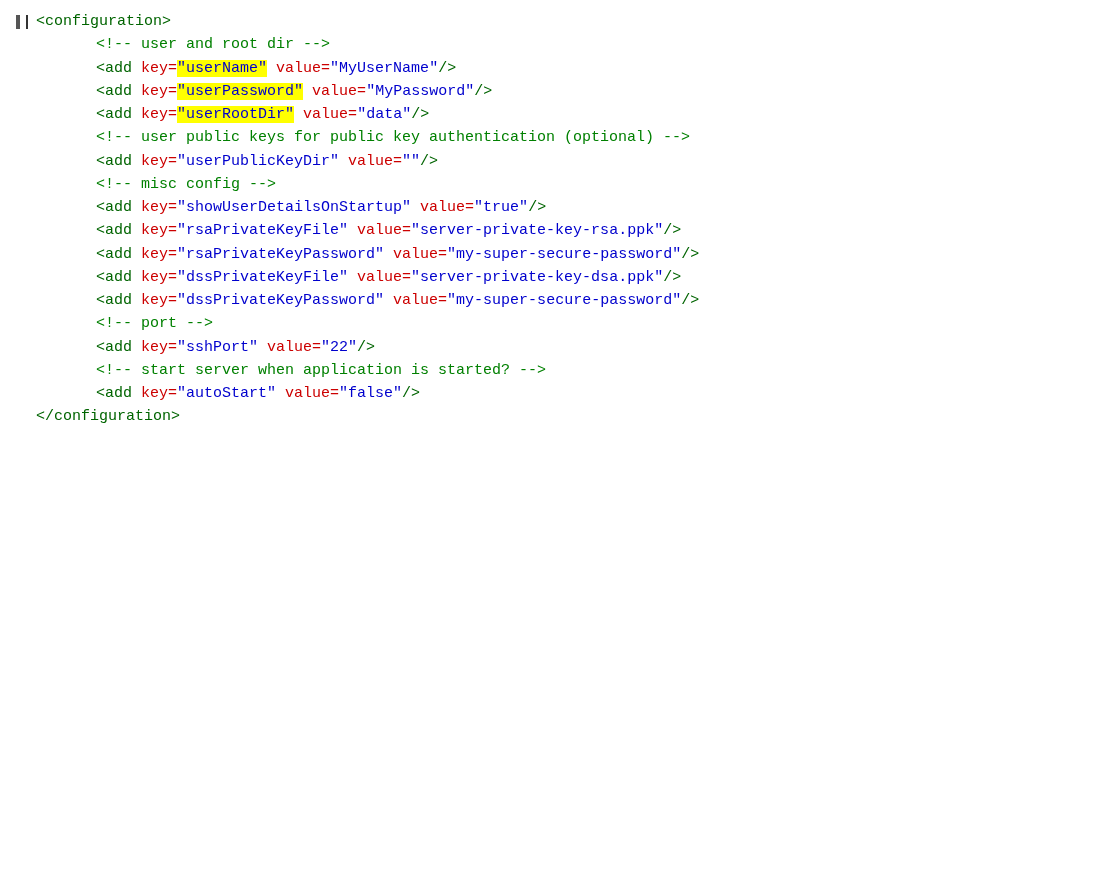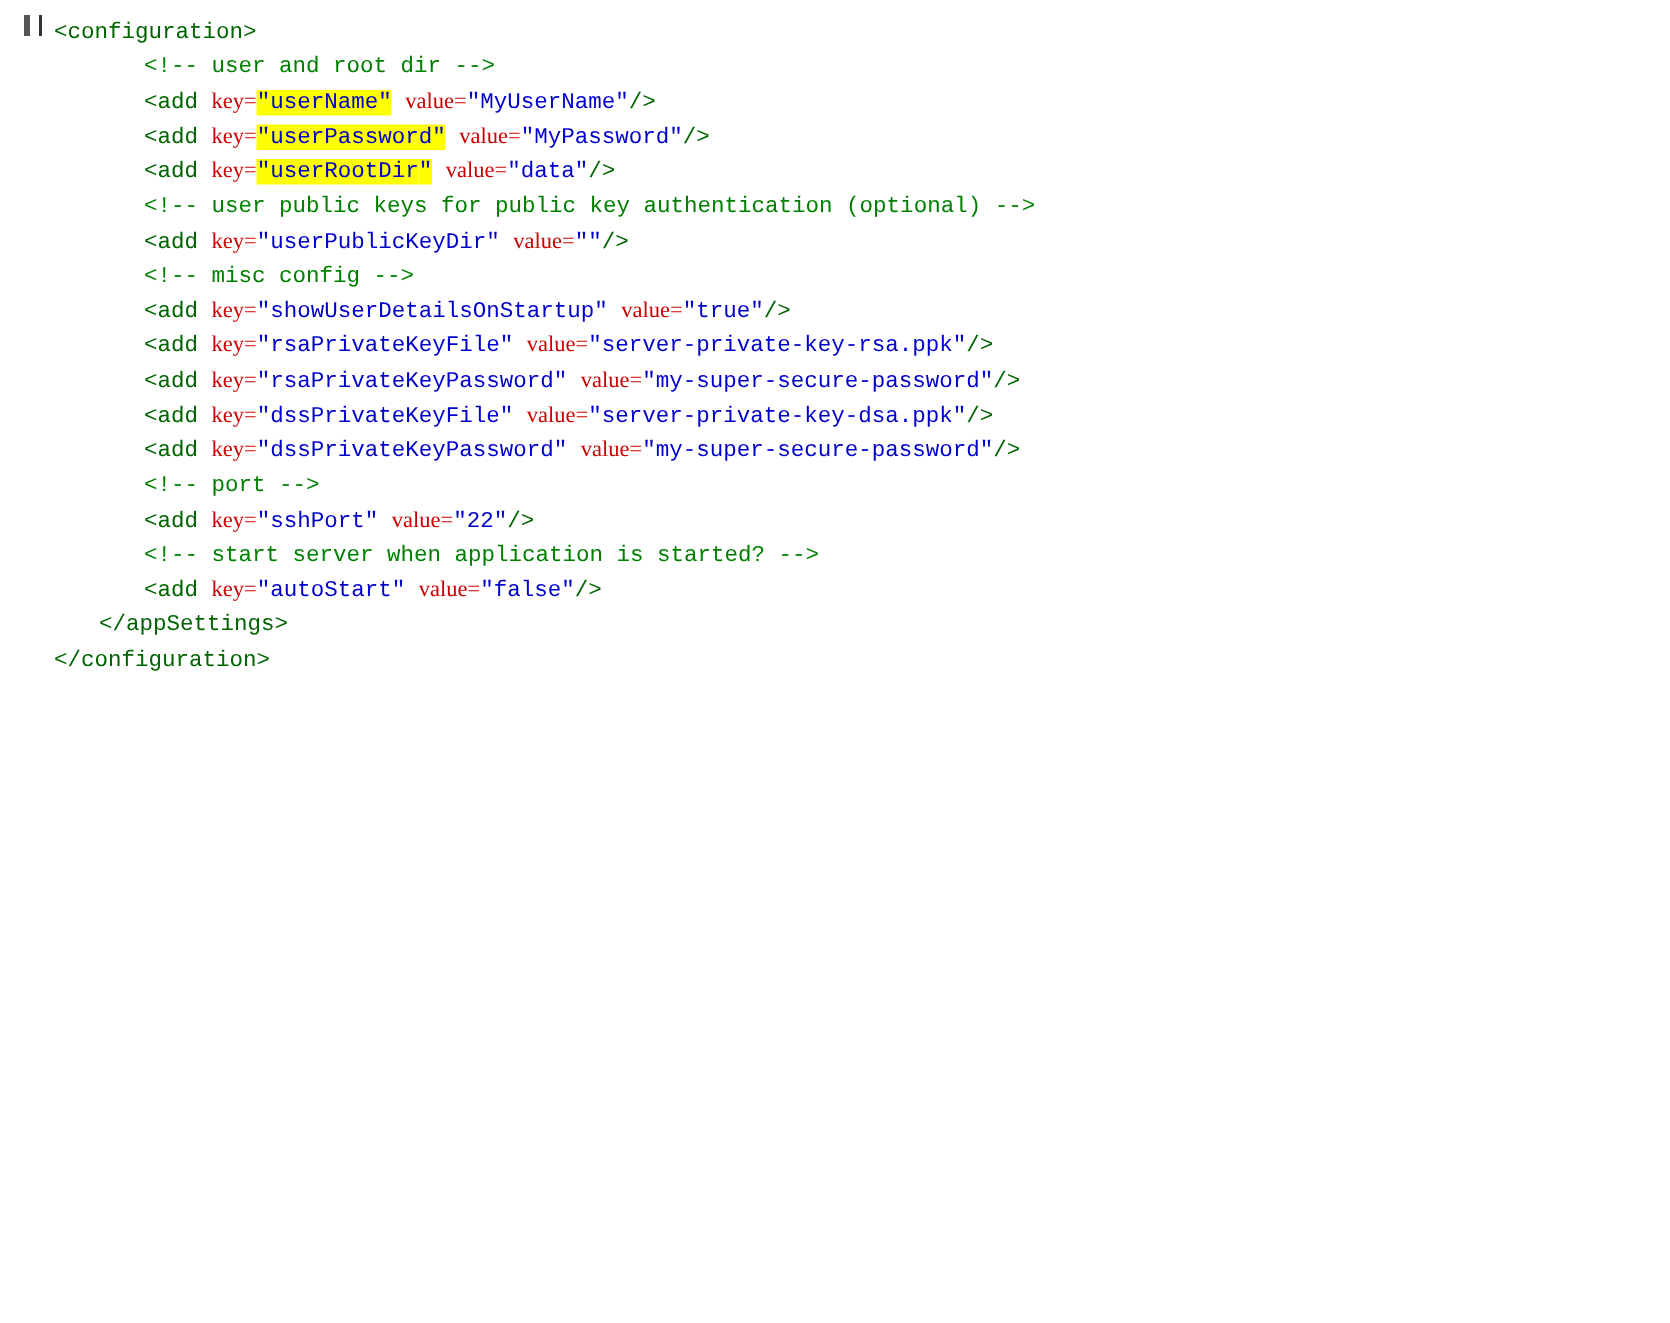--- a/index.html
+++ b/index.html
@@ -18,21 +18,21 @@
     }
 
     .code-block {
       display: flex;
       flex-direction: column;
       padding-left: 10px;
     }
 
     .line {
       display: flex;
-      align-items: flex-start;
+      align-items: center;
       white-space: pre;
     }
 
     .gutter {
       width: 18px;
       min-width: 18px;
       border-right: 2px solid #333;
       margin-right: 8px;
       display: flex;
       align-items: center;
@@ -41,21 +41,21 @@
 
     .gutter-mark {
       width: 4px;
       height: 14px;
       background: #555;
       display: inline-block;
     }
 
     
     .tag { color: #006400; }         
-    .attr-name { color: #cc0000; font-family: Liberation Serif, serif; }   
+    .attr-name { color: #cc0000; }   
     .attr-value { color: #0000cd; }  
     .comment { color: #008000; }     
     .highlight { background: #ffff00; }
 
     .code-content {
       flex: 1;
     }
   </style>
 </head>
 <body>
@@ -77,15 +77,14 @@
     <div class="line"><div class="gutter"></div><span class="code-content"><span style="display: inline-block; width: 60px;"></span><span class="tag">&lt;add </span><span class="attr-name">key=</span><span class="attr-value">"rsaPrivateKeyPassword"</span><span class="tag"> </span><span class="attr-name">value=</span><span class="attr-value">"my-super-secure-password"</span><span class="tag">/&gt;</span></span></div>
     <div class="line"><div class="gutter"></div><span class="code-content"></span></div>
     <div class="line"><div class="gutter"></div><span class="code-content"><span style="display: inline-block; width: 60px;"></span><span class="tag">&lt;add </span><span class="attr-name">key=</span><span class="attr-value">"dssPrivateKeyFile"</span><span class="tag"> </span><span class="attr-name">value=</span><span class="attr-value">"server-private-key-dsa.ppk"</span><span class="tag">/&gt;</span></span></div>
     <div class="line"><div class="gutter"></div><span class="code-content"><span style="display: inline-block; width: 60px;"></span><span class="tag">&lt;add </span><span class="attr-name">key=</span><span class="attr-value">"dssPrivateKeyPassword"</span><span class="tag"> </span><span class="attr-name">value=</span><span class="attr-value">"my-super-secure-password"</span><span class="tag">/&gt;</span></span></div>
     <div class="line"><div class="gutter"></div><span class="code-content"></span></div>
     <div class="line"><div class="gutter"></div><span class="code-content"><span style="display: inline-block; width: 60px;"></span><span class="comment">&lt;!-- port --&gt;</span></span></div>
     <div class="line"><div class="gutter"></div><span class="code-content"><span style="display: inline-block; width: 60px;"></span><span class="tag">&lt;add </span><span class="attr-name">key=</span><span class="attr-value">"sshPort"</span><span class="tag"> </span><span class="attr-name">value=</span><span class="attr-value">"22"</span><span class="tag">/&gt;</span></span></div>
     <div class="line"><div class="gutter"></div><span class="code-content"></span></div>
     <div class="line"><div class="gutter"></div><span class="code-content"><span style="display: inline-block; width: 60px;"></span><span class="comment">&lt;!-- start server when application is started? --&gt;</span></span></div>
     <div class="line"><div class="gutter"></div><span class="code-content"><span style="display: inline-block; width: 60px;"></span><span class="tag">&lt;add </span><span class="attr-name">key=</span><span class="attr-value">"autoStart"</span><span class="tag"> </span><span class="attr-name">value=</span><span class="attr-value">"false"</span><span class="tag">/&gt;</span></span></div>
-    <div class="line"><div class="gutter"></div><span class="code-content"><span style="display: inline-block; width: 30px;"></span><span class="tag">&lt;/appSettings&gt;</span></span></div>
     <div class="line"><div class="gutter"></div><span class="code-content"><span class="tag">&lt;/configuration&gt;</span></span></div>
   </div>
 
 </body></html>

